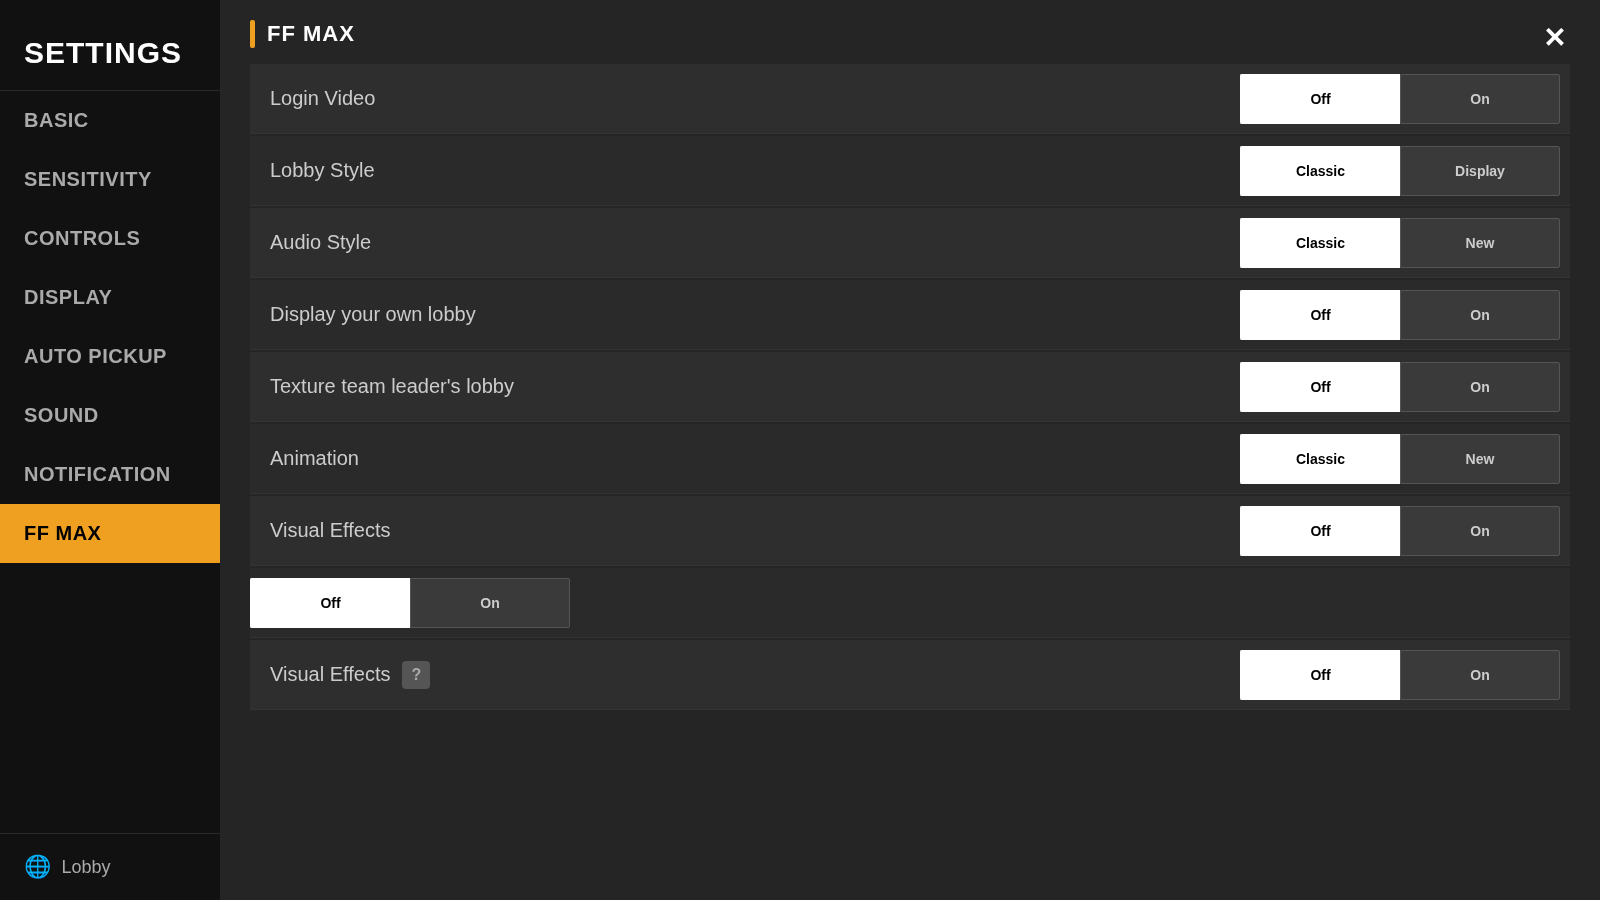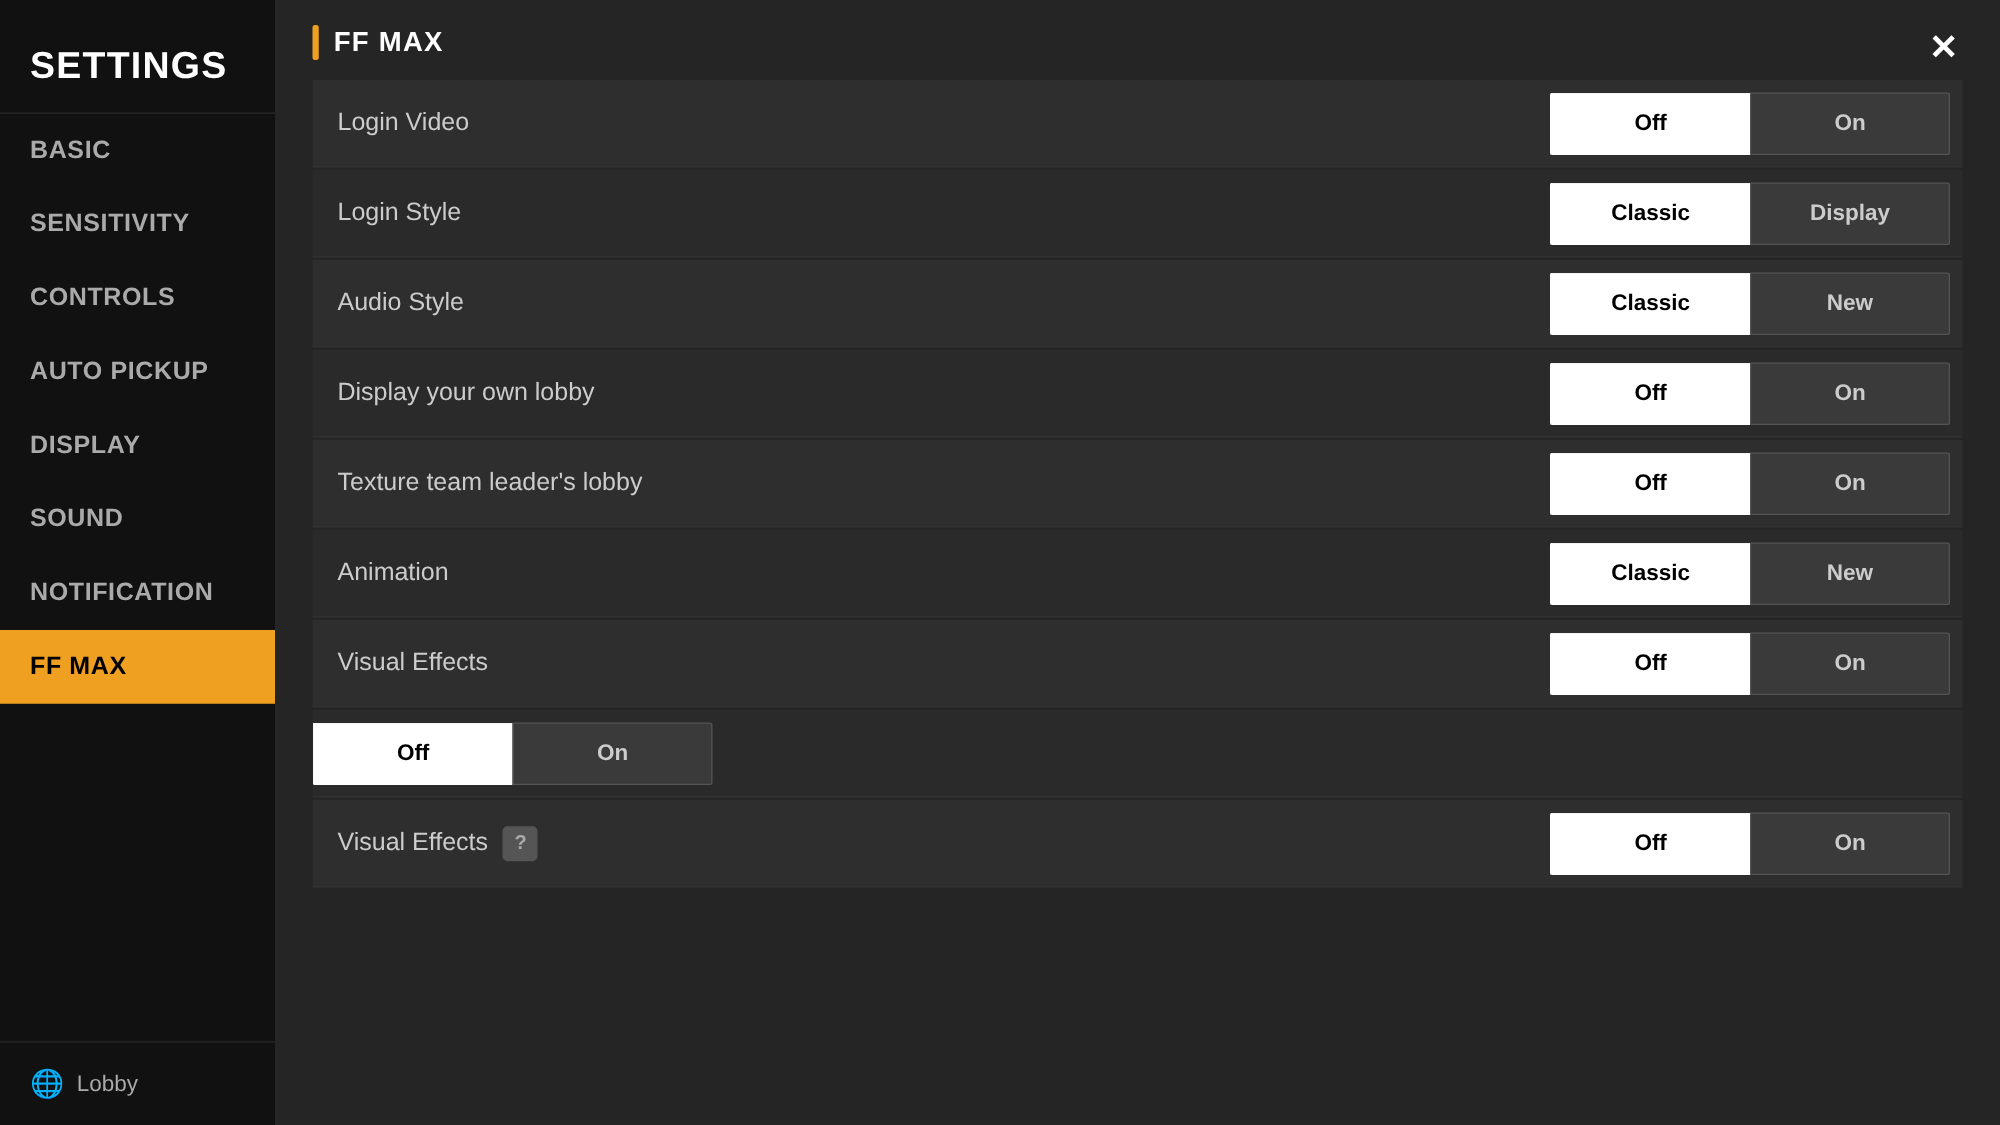--- a/index.html
+++ b/index.html
@@ -187,21 +187,21 @@
       display: flex;
       margin-right: 10px;
     }
 
     .toggle-btn {
       width: 160px;
       height: 50px;
       display: flex;
       align-items: center;
       justify-content: center;
-      font-size: 18px;
+      font-size: 14px;
       font-weight: 700;
       cursor: pointer;
       border: 1px solid #555555;
       color: #cccccc;
       background: #3a3a3a;
     }
 
     .toggle-btn.active {
       background: #ffffff;
       color: #000000;
@@ -231,22 +231,22 @@
 <div class="corner-deco"></div>
 
 <div class="close-btn">✕</div>
 
 <div class="sidebar">
   <div class="settings-title">SETTINGS</div>
   <div class="nav-items" id="nav-items">
       <div class="nav-item">BASIC</div>
       <div class="nav-item">SENSITIVITY</div>
       <div class="nav-item">CONTROLS</div>
+      <div class="nav-item">DISPLAY</div>
       <div class="nav-item">AUTO PICKUP</div>
-      <div class="nav-item">DISPLAY</div>
       <div class="nav-item">SOUND</div>
       <div class="nav-item">NOTIFICATION</div>
       <div class="nav-item active">FF MAX</div>
     </div>
   <div class="sidebar-footer">
     <span class="globe-icon">🌐</span>
     <span class="sidebar-footer-text">Lobby</span>
   </div>
 </div>
 
@@ -260,21 +260,21 @@
         <div class="setting-label">
           <span>Login Video</span>
         </div>
         <div class="toggle-group">
           <div class="toggle-btn active">Off</div>
           <div class="toggle-btn">On</div>
         </div>
       </div>
       <div class="settings-row">
         <div class="setting-label">
-          <span>Login Style</span>
+          <span>Lobby Style</span>
         </div>
         <div class="toggle-group">
           <div class="toggle-btn active">Classic</div>
           <div class="toggle-btn">Display</div>
         </div>
       </div>
       <div class="settings-row">
         <div class="setting-label">
           <span>Audio Style</span>
         </div>

